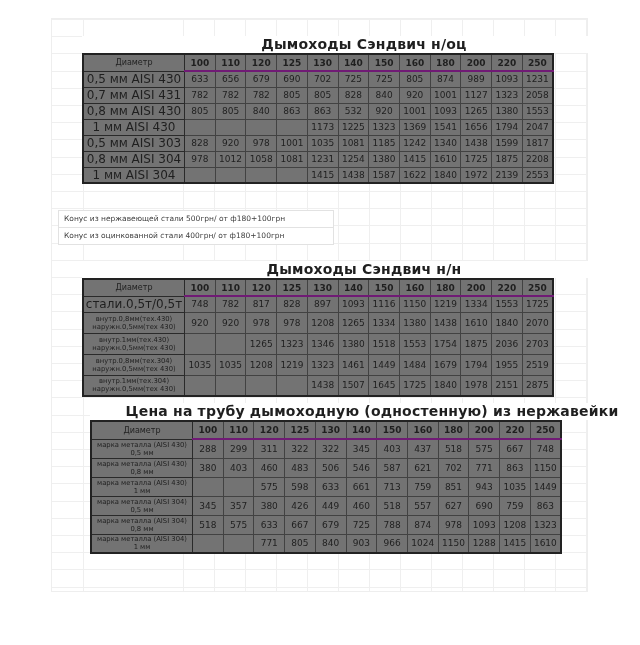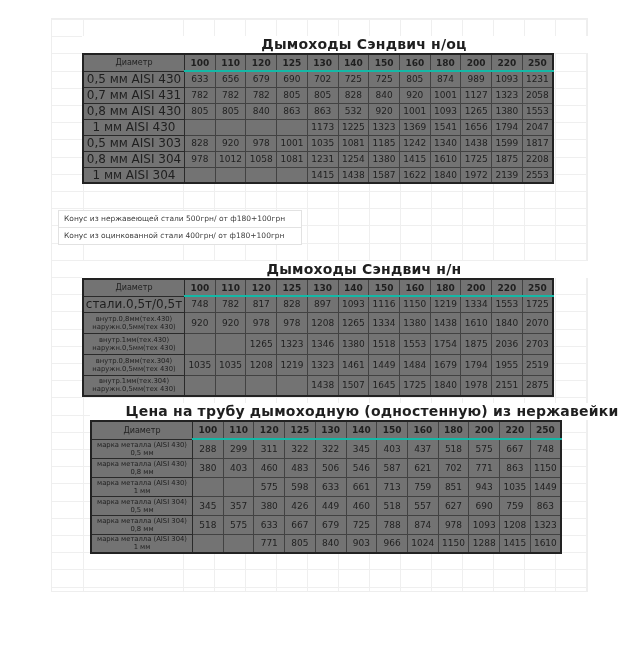--- a/index.html
+++ b/index.html
@@ -18,29 +18,29 @@
     background-repeat:no-repeat;
   }
   section.tblsec{position:absolute;left:82px;width:564px;}
   #sec-t1{top:36px;}
   #sec-t2{top:261px;}
   #sec-t3{top:403px;padding-left:8px;}
   .tbl-title{height:17px;line-height:17px;text-align:center;font-size:14px;font-weight:700;letter-spacing:.2px;background:#fff;}
   table{border-collapse:collapse;table-layout:fixed;width:472px;background:#737373;border:2px solid #222;}
   th,td{border:1px solid #424242;text-align:center;vertical-align:middle;padding:0;overflow:hidden;white-space:nowrap;}
   th.lbl{width:100px;font-weight:400;border:1.5px solid #2a2a2a;}
-  thead th{font-weight:700;font-size:9px;border-bottom:2px solid #14b8a6;}
+  thead th{font-weight:700;font-size:9px;border-bottom:2px solid #701a75;}
   thead th.lbl{font-weight:400;font-size:8px;}
   tbody th.lbl{font-size:12px;}
   tbody tr.dbl th.lbl{font-size:6.8px;line-height:8px;}
   td{font-size:9px;}
   #t1 thead tr{height:17px;}  #t1 tbody tr{height:16px;}
   #t2 thead tr{height:17px;}  #t2 tbody tr{height:16px;} #t2 tbody tr.dbl{height:21px;}
   #t3 thead tr{height:18px;}  #t3 tbody tr{height:19px;}
-  .notes{position:absolute;left:58px;top:211px;width:244px;}
+  .notes{position:absolute;left:58px;top:211px;width:276px;}
   .note{height:16px;line-height:16px;border:1px solid #e2e2e2;background:#fff;font-size:7.5px;color:#3d3d3d;padding-left:5px;margin-top:-1px;white-space:nowrap;}
 </style>
 </head>
 <body>
 
 <div class="sheet">
   <div class="grid"></div>
 
   <section class="tblsec" id="sec-t1">
     <div class="tbl-title">Дымоходы Сэндвич н/оц</div>

